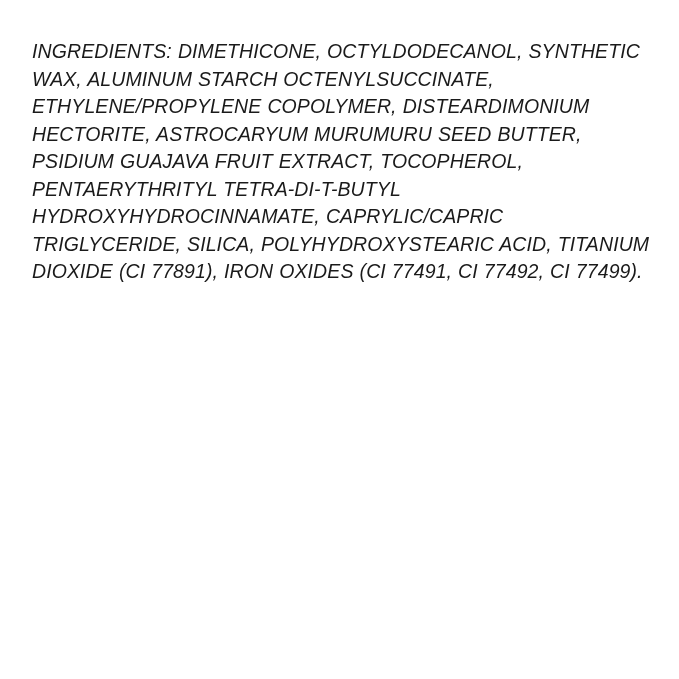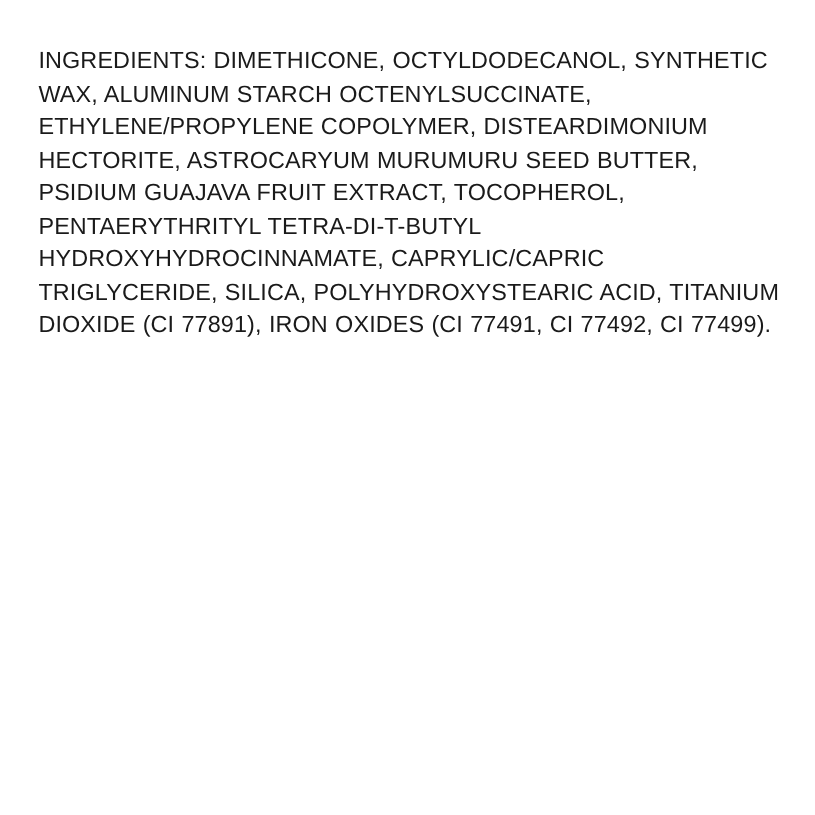--- a/index.html
+++ b/index.html
@@ -19,20 +19,21 @@
     height: 679px;
     box-sizing: border-box;
     background: #ffffff;
     overflow: hidden;
   }
   .ingredients-block {
     position: absolute;
     left: 32px;
     top: 38px;
     width: 620px;
+    font-style: italic;
   }
   .ingredients-text {
     margin: 0;
     color: #1a1a1a;
     font-family: "Liberation Sans", sans-serif;
     font-size: 19.5px;
     line-height: 27.5px;
     letter-spacing: 0.1px;
     text-align: left;
     word-spacing: 0.5px;

